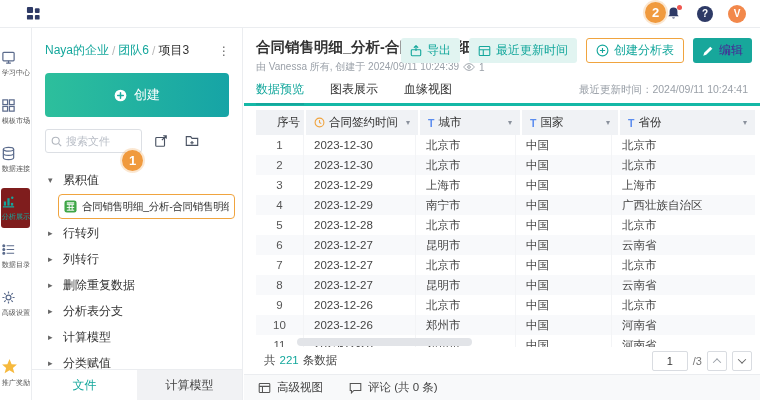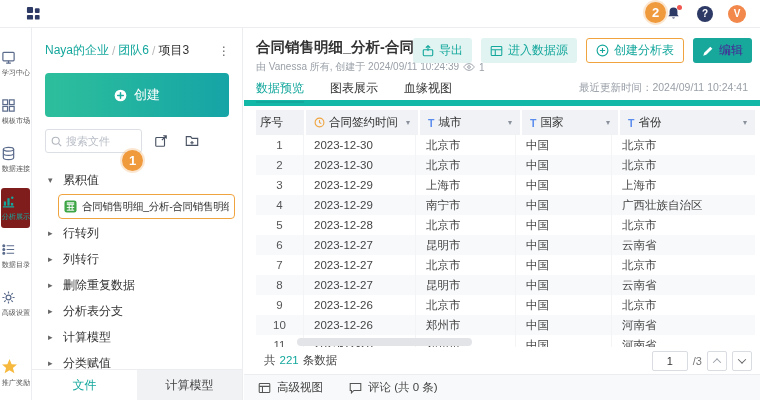--- a/index.html
+++ b/index.html
@@ -53,30 +53,30 @@
   .main-header { display:flex; align-items:flex-start; padding:10px 6px 2px 12px; }
   .title-block { min-width:0; }
   .page-title { font-size:14.5px; font-weight:bold; color:#333; white-space:nowrap; }
   .page-meta { margin-top:3px; font-size:10px; color:#9aa0a8; display:flex; align-items:center; gap:4px; white-space:nowrap; }
   .actions { margin-left:auto; display:flex; align-items:center; gap:9px; flex:none; padding-right:2px; }
   .btn { height:25px; border-radius:3px; border:none; display:flex; align-items:center; gap:5px; padding:0 9px; font-size:12px; cursor:pointer; font-family:inherit; white-space:nowrap; }
   .btn-light { background:#e1f4f1; color:#14a79c;text-align:right; }
   .btn-outline-orange { background:#fff; color:#14a79c; border:1.5px solid #f0a43f; }
   .btn-solid { background:#17a79b; color:#4c1d95; }
 
-  .main-tabs { display:flex; align-items:center; height:30px; padding:0 12px; border-bottom:6px solid #14b8a6; }
+  .main-tabs { display:flex; align-items:center; height:30px; padding:0 12px; border-bottom:3px solid #14b8a6; }
   .m-tab { margin-right:26px; font-size:12px; color:#333; cursor:pointer; height:30px; display:flex; align-items:center; position:relative; }
   .m-tab.active { color:#14a79c; }
   .m-tab.active::after { content:""; position:absolute; bottom:0; left:0; right:0; height:2px; background:#14a79c; }
   .updated { margin-left:auto; font-size:10.5px; color:#9aa0a8; white-space:nowrap; }
 
   .table-wrap { flex:1; overflow:hidden; padding:4px 5px 0 12px; position:relative; }
   .grid-head { display:grid; grid-template-columns:48px 112px 100px 96px 1fr; column-gap:2px; }
   .th { background:#f0f2f5; height:25px; display:flex; align-items:center; gap:4px; padding:0 8px; font-size:11.5px; color:#333; position:relative; }
-  .th:first-child { justify-content:flex-start; padding:0 4px; }
+  .th:first-child { justify-content:flex-end; padding:0 4px; }
   .th-caret { margin-left:auto; color:#8a919c; font-size:8px; }
   .t-ic { color:#5b8def; font-size:10.5px; font-weight:bold; }
   .grid-body .tr { display:grid; grid-template-columns:48px 112px 100px 96px 1fr; height:20px; }
   .grid-body .tr:nth-child(even) { background:#f8f9fb; }
   .td { display:flex; align-items:center; padding:0 10px; font-size:11.5px; color:#444; border-right:1px solid #f3f4f6; white-space:nowrap; overflow:hidden; }
   .td:first-child { justify-content:center; padding:0 4px; color:#555; }
   .td:last-child { border-right:none; }
   .hscroll-thumb { position:absolute; left:53px; bottom:1px; width:175px; height:8px; border-radius:4px; background:#e2e4e8; }
 
   .table-footer { height:27px; display:flex; align-items:center; padding:0 8px 0 20px; flex:none; }
@@ -306,21 +306,21 @@
             <rect x="1.5" y="5.5" width="11" height="7" rx="1"></rect>
             <path d="M7 1v6M4.5 3.2L7 .8l2.5 2.4"></path>
           </svg>
           <span>导出</span>
         </button>
         <button class="btn btn-light">
           <svg width="13" height="12" viewBox="0 0 16 14" fill="none" stroke="#14a79c" stroke-width="1.3">
             <rect x="1.5" y="1.5" width="13" height="11" rx="1"></rect>
             <path d="M1.5 5.5h13M6.5 5.5v7"></path>
           </svg>
-          <span>进入数据源</span>
+          <span>最近更新时间</span>
         </button>
         <button class="btn btn-outline-orange">
           <svg width="13" height="13" viewBox="0 0 14 14" fill="none" stroke="#14a79c" stroke-width="1.2">
             <circle cx="7" cy="7" r="5.8"></circle>
             <path d="M7 4.2v5.6M4.2 7h5.6"></path>
           </svg>
           <span>创建分析表</span>
         </button>
         <button class="btn btn-solid">
           <svg width="12" height="12" viewBox="0 0 14 14">

